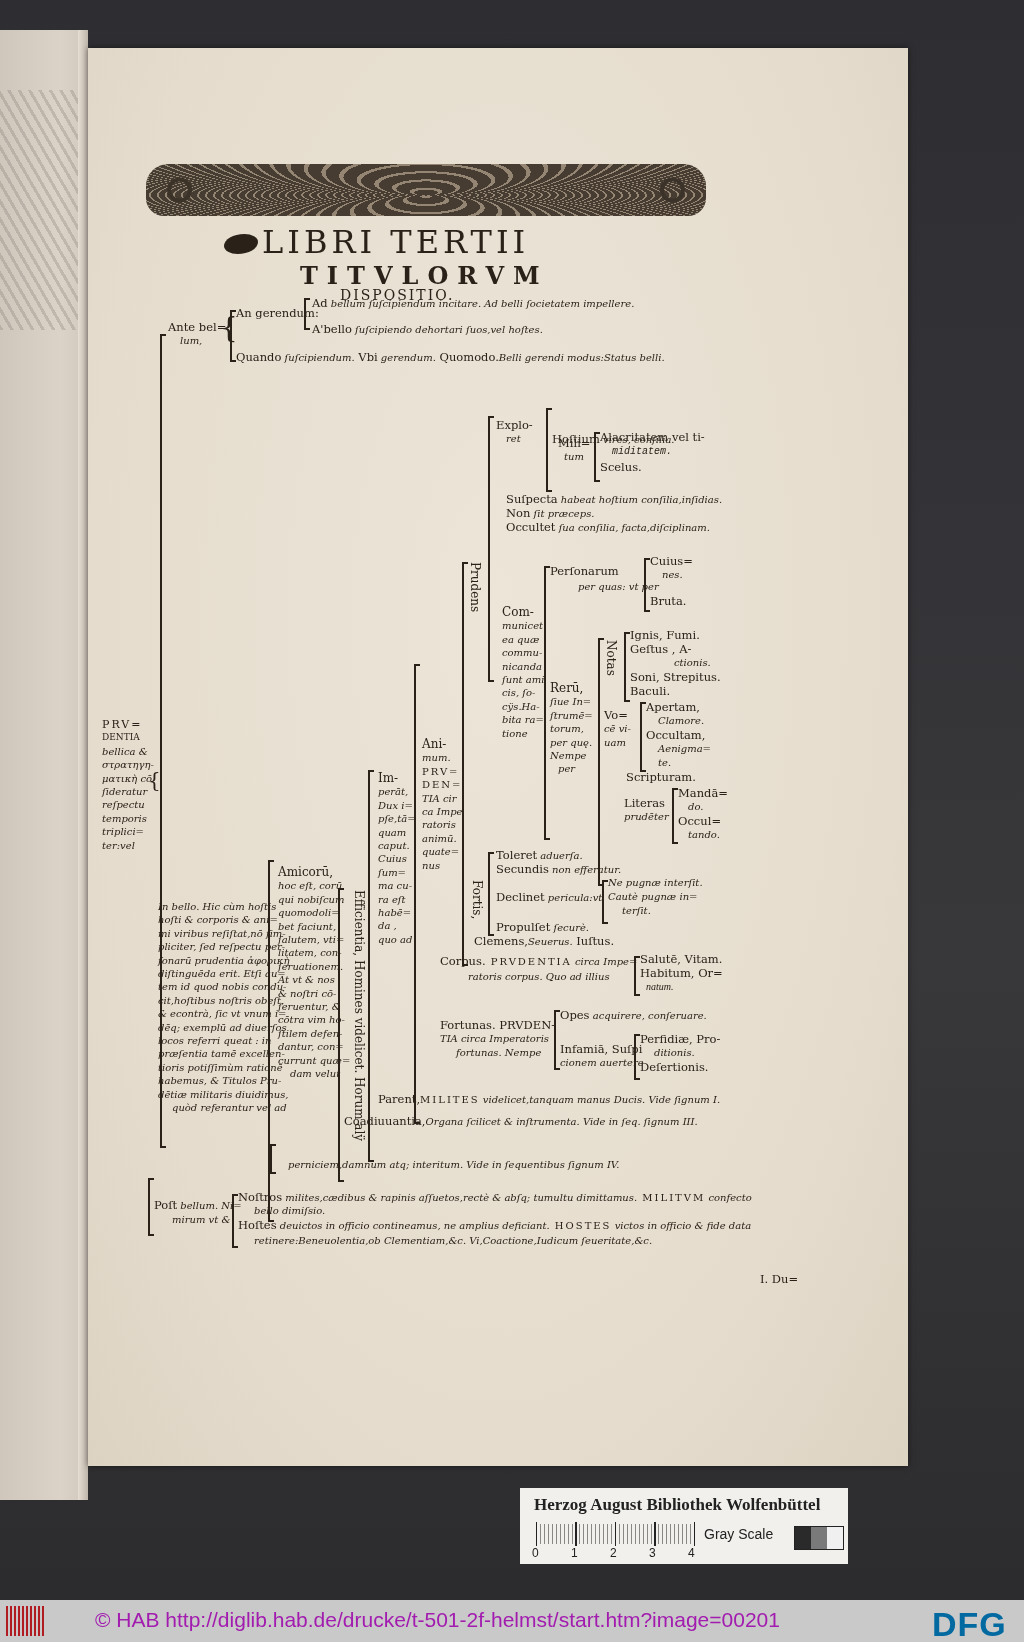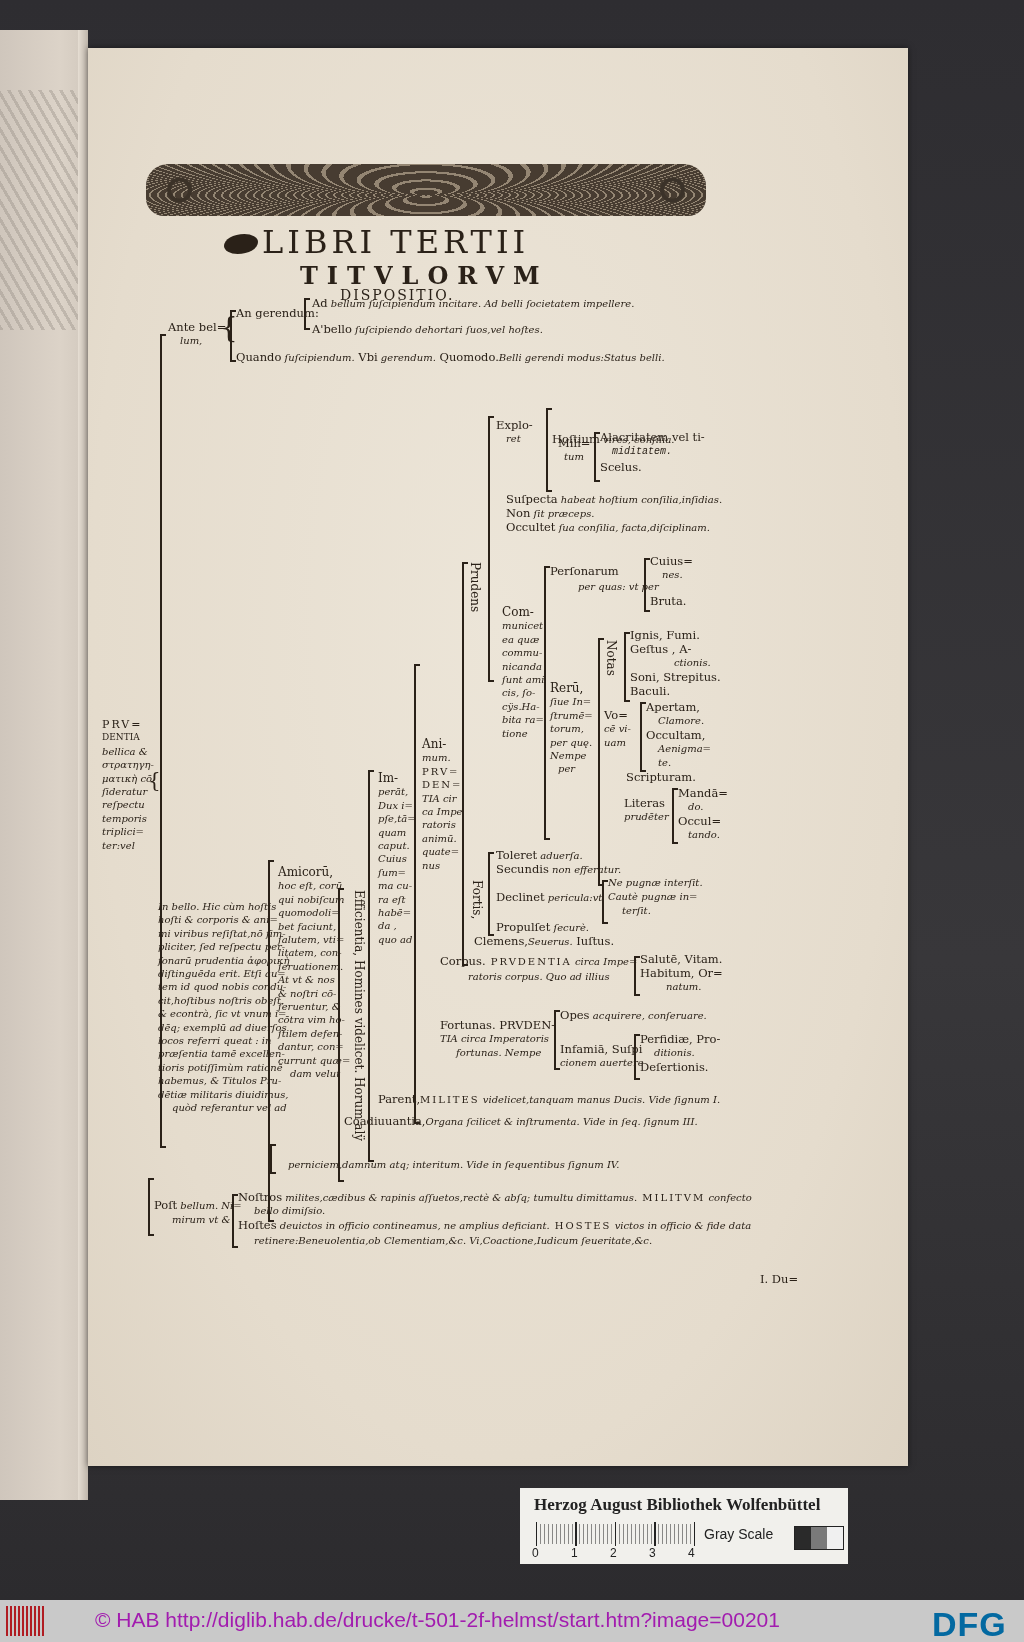--- a/index.html
+++ b/index.html
@@ -271,21 +271,21 @@
   <div class="t it" style="left:520px;top:842px;">Cautè pugnæ in=</div>
   <div class="t it" style="left:534px;top:856px;">terſit.</div>
 
   <div class="t" style="left:386px;top:886px;"><span>Clemens,</span><span class="it">Seuerus.</span><span> Iuſtus.</span></div>
 
   <div class="t" style="left:352px;top:906px;"><span>Corpus.</span><span class="sc"> PRVDENTIA</span><span class="it"> circa Impe=</span></div>
   <div class="t it" style="left:380px;top:922px;">ratoris corpus. Quo ad illius</div>
   <div class="br" style="left:546px;top:908px;height:36px;"></div>
   <div class="t" style="left:552px;top:904px;">Salutē, Vitam.</div>
   <div class="t" style="left:552px;top:918px;">Habitum, Or=</div>
-  <div class="t it" style="left:578px;top:932px;">natum.</div>
+  <div class="t it" style="left:558px;top:932px;font-family:Liberation Serif, serif;">natum.</div>
 
   <div class="t" style="left:352px;top:970px;">
     <div>Fortunas. PRVDEN-</div>
     <div class="it">TIA circa Imperatoris</div>
     <div class="it" style="padding-left:16px">fortunas. Nempe</div>
   </div>
   <div class="br" style="left:466px;top:962px;height:56px;"></div>
   <div class="t" style="left:472px;top:960px;"><span>Opes</span><span class="it"> acquirere, conſeruare.</span></div>
   <div class="t" style="left:472px;top:994px;">
       <div>Infamiā, Suſpi</div>

